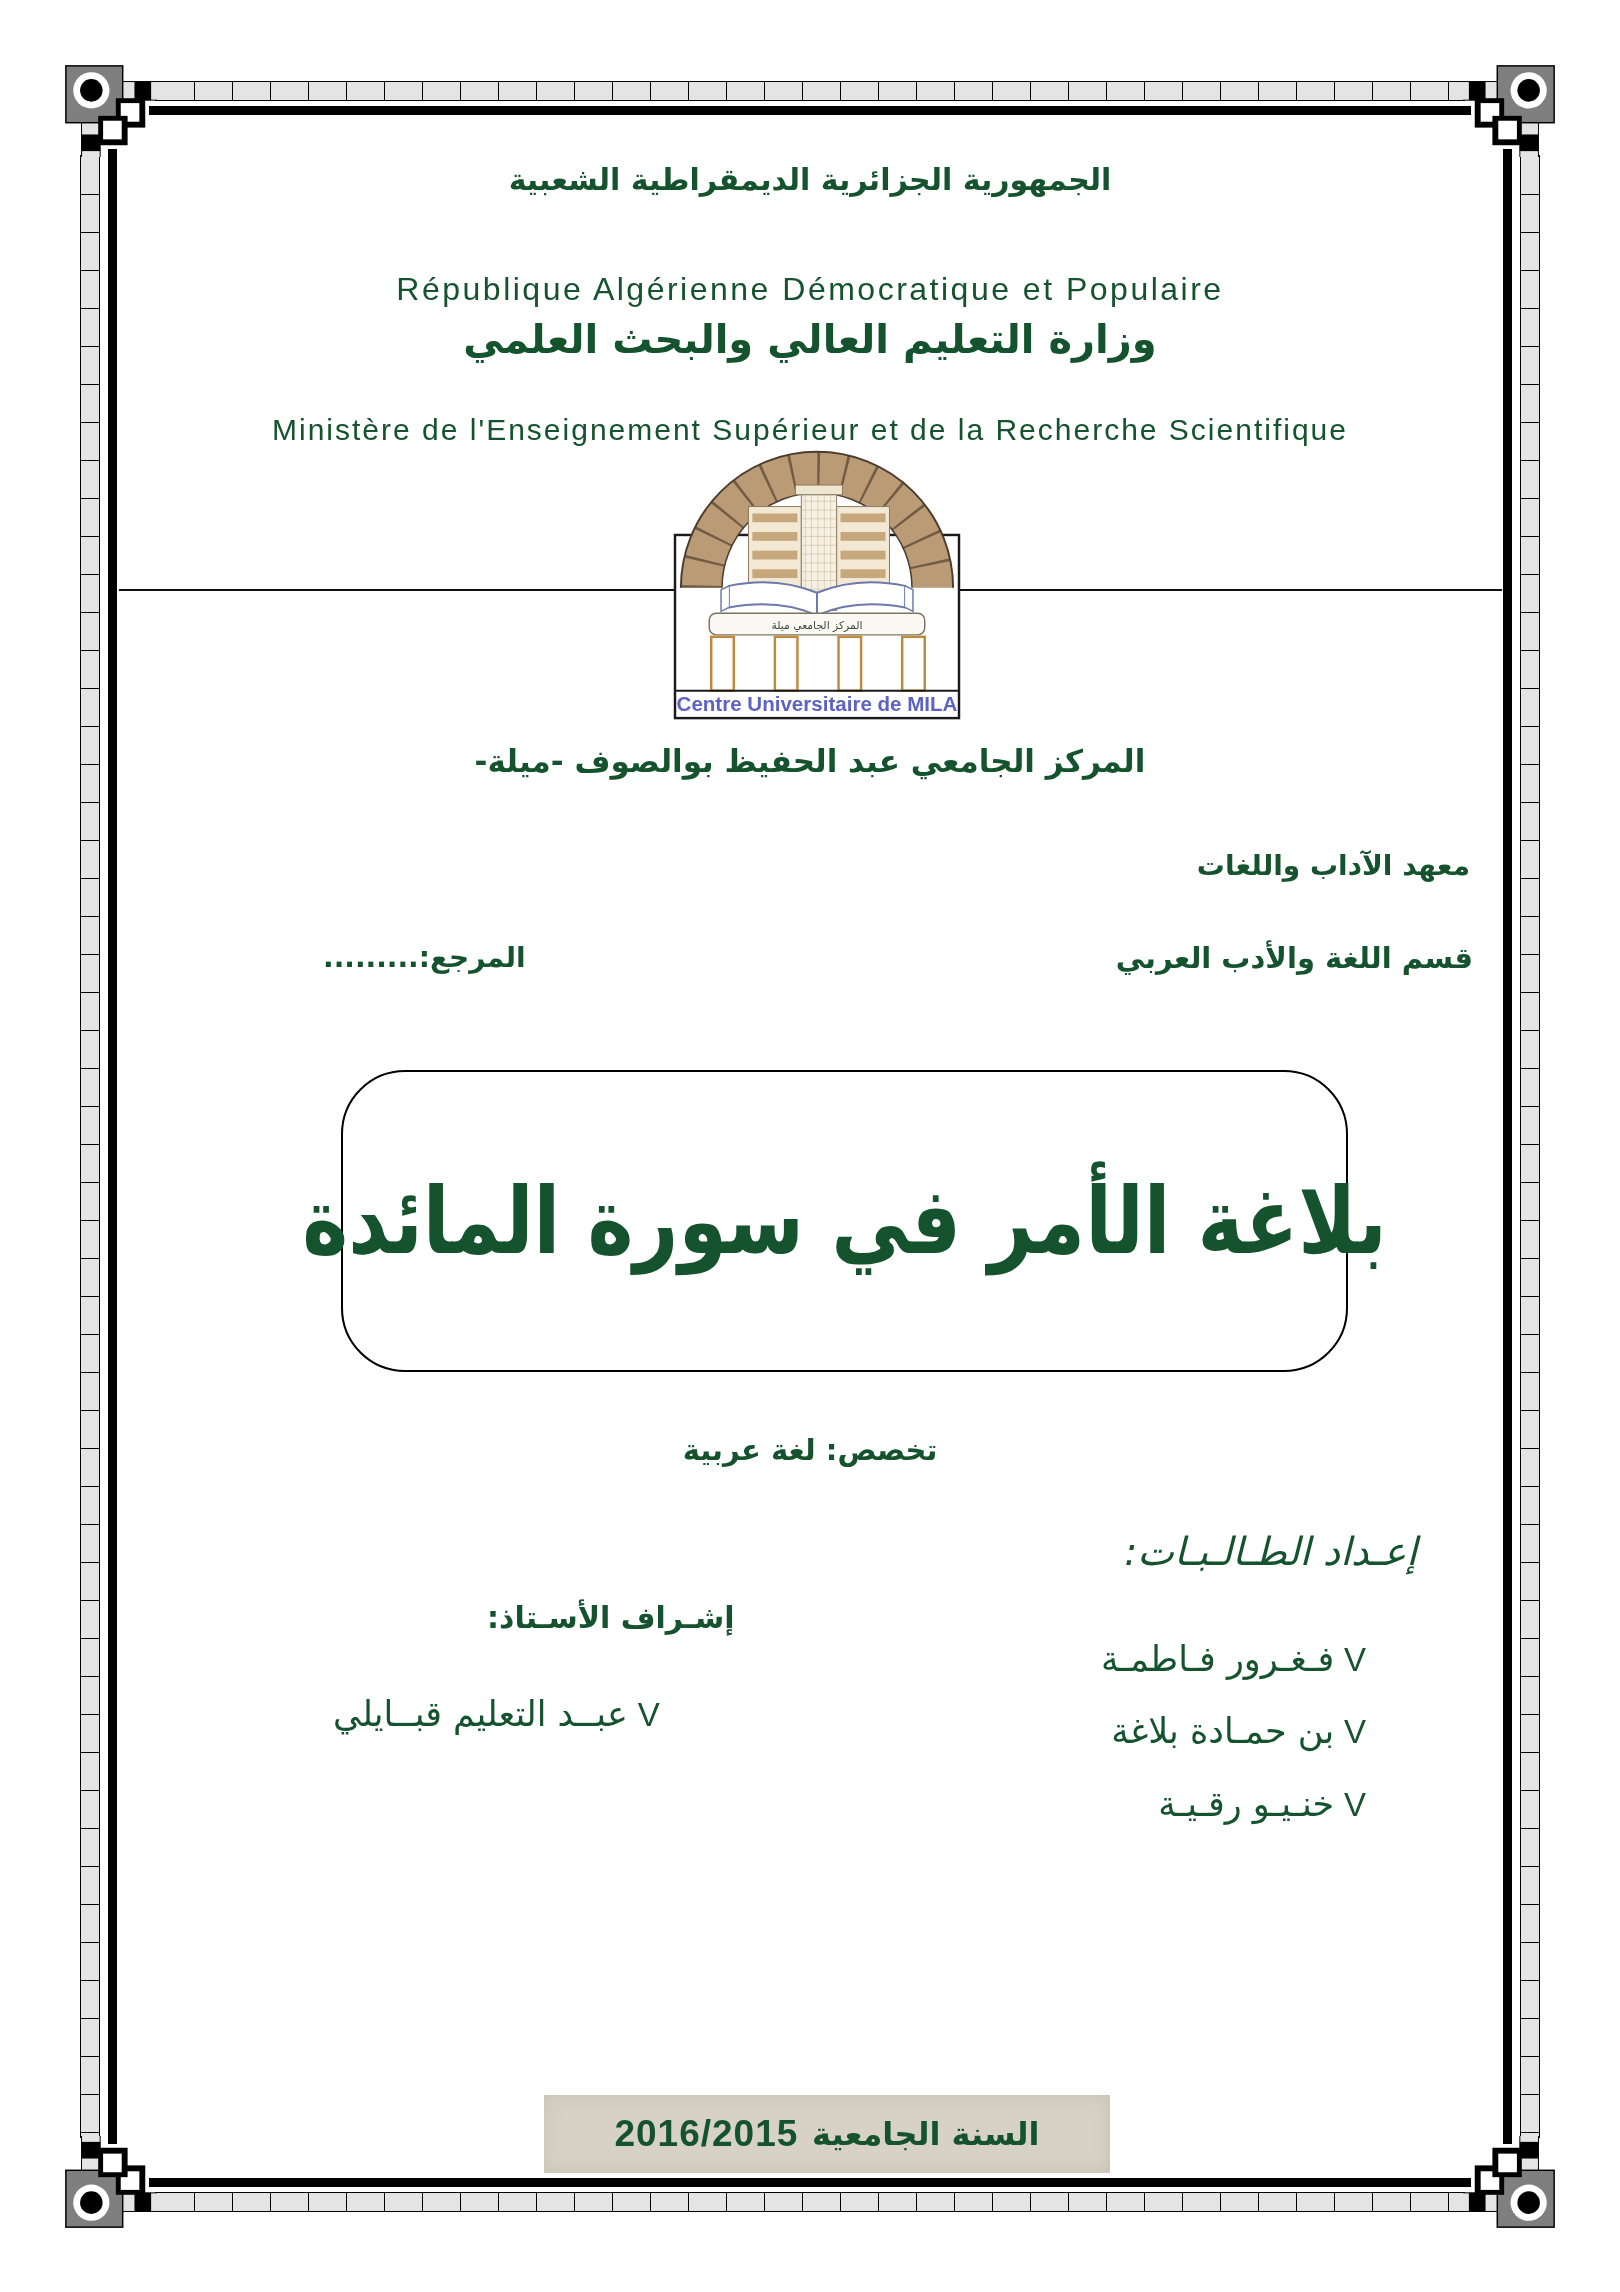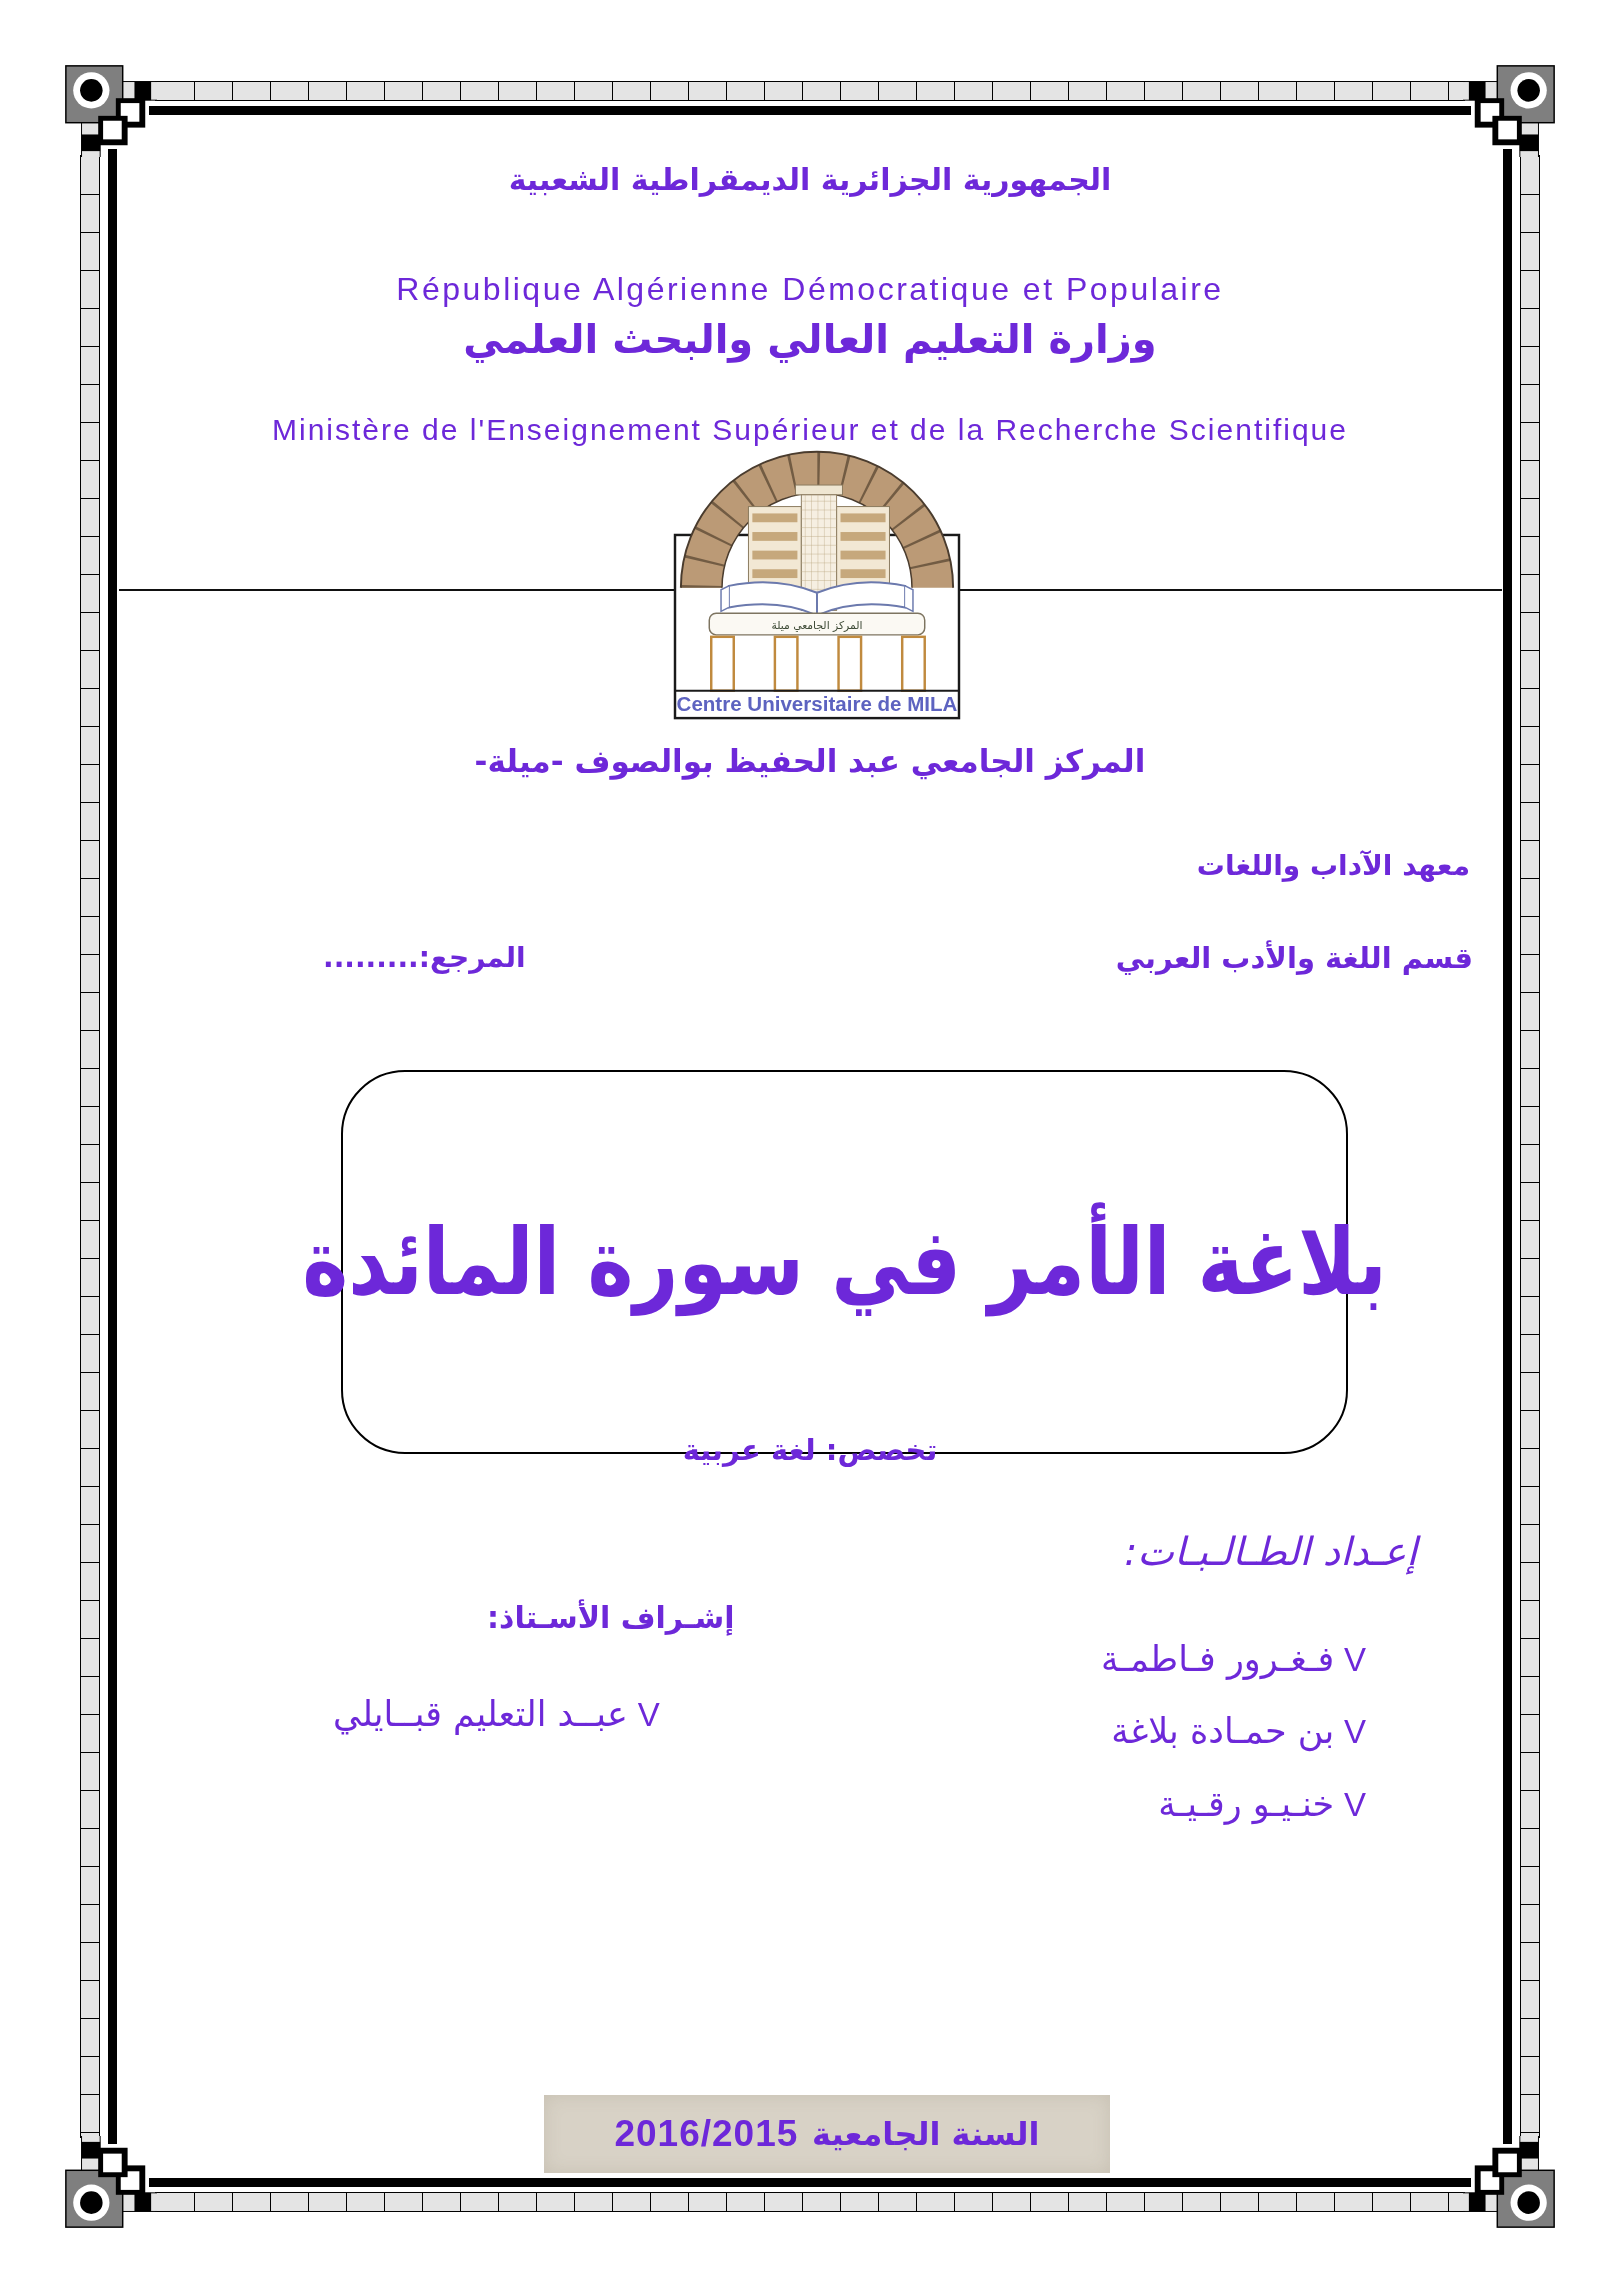--- a/index.html
+++ b/index.html
@@ -1,18 +1,18 @@
 <!DOCTYPE html>
 <html lang="ar"><head>
 <meta charset="utf-8">
 <style>
   html,body{margin:0;padding:0;background:#fff;}
   .page{
     position:relative;width:1620px;height:2293px;background:#ffffff;
-    overflow:hidden;font-family:"DejaVu Sans",sans-serif;color:#6d28d9;
+    overflow:hidden;font-family:"DejaVu Sans",sans-serif;color:#14532d;
   }
   
   .band{position:absolute;border:1px solid #000;box-sizing:border-box;}
   .band-h{height:19.6px;left:155px;right:155px;
     background:repeating-linear-gradient(90deg,#000 0 1px,#e4e4e4 1px 38px);}
   .band-v{width:19.6px;top:155px;bottom:155px;
     background:repeating-linear-gradient(180deg,#000 0 1px,#e4e4e4 1px 38px);}
   .band-top{top:81px;} .band-bottom{bottom:81px;}
   .band-left{left:80px;} .band-right{right:80px;}
   .rule{position:absolute;background:#000;}
@@ -34,21 +34,21 @@
   .line1{top:162px;font-size:30px;}
   .line2{top:243px;font-size:32px;letter-spacing:2.5px;}
   .line3{top:316px;font-size:40px;}
   .line4{top:385px;font-size:30px;letter-spacing:2px;}
   .hrule{top:589px;left:119px;right:118px;height:2px;background:#111;}
   .center-line{top:743px;font-size:31px;}
   .institute{top:849px;right:150px;font-size:28px;}
   .dept{top:941px;right:147px;font-size:29px;}
   .reference{top:941px;left:323px;font-size:28px;}
   .title-box{
-    left:341px;top:1070px;width:1007px;height:384px;box-sizing:border-box;
+    left:341px;top:1070px;width:1007px;height:302px;box-sizing:border-box;
     border:2.5px solid #000;border-radius:64px;
     display:flex;align-items:center;justify-content:center;
   }
   .title-text{
     font-size:78px;font-weight:bold;letter-spacing:2px;
     transform:scaleY(1.18);white-space:nowrap;
   }
   .memoir{top:1380px;font-size:29px;}
   .specialty{top:1433px;font-size:29px;}
   .students-heading{top:1529px;right:203px;font-size:39px;font-style:italic;}

